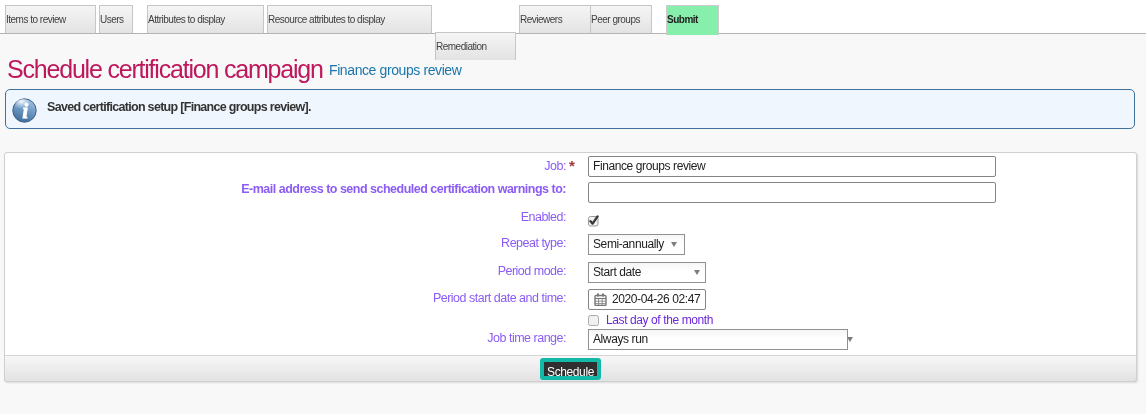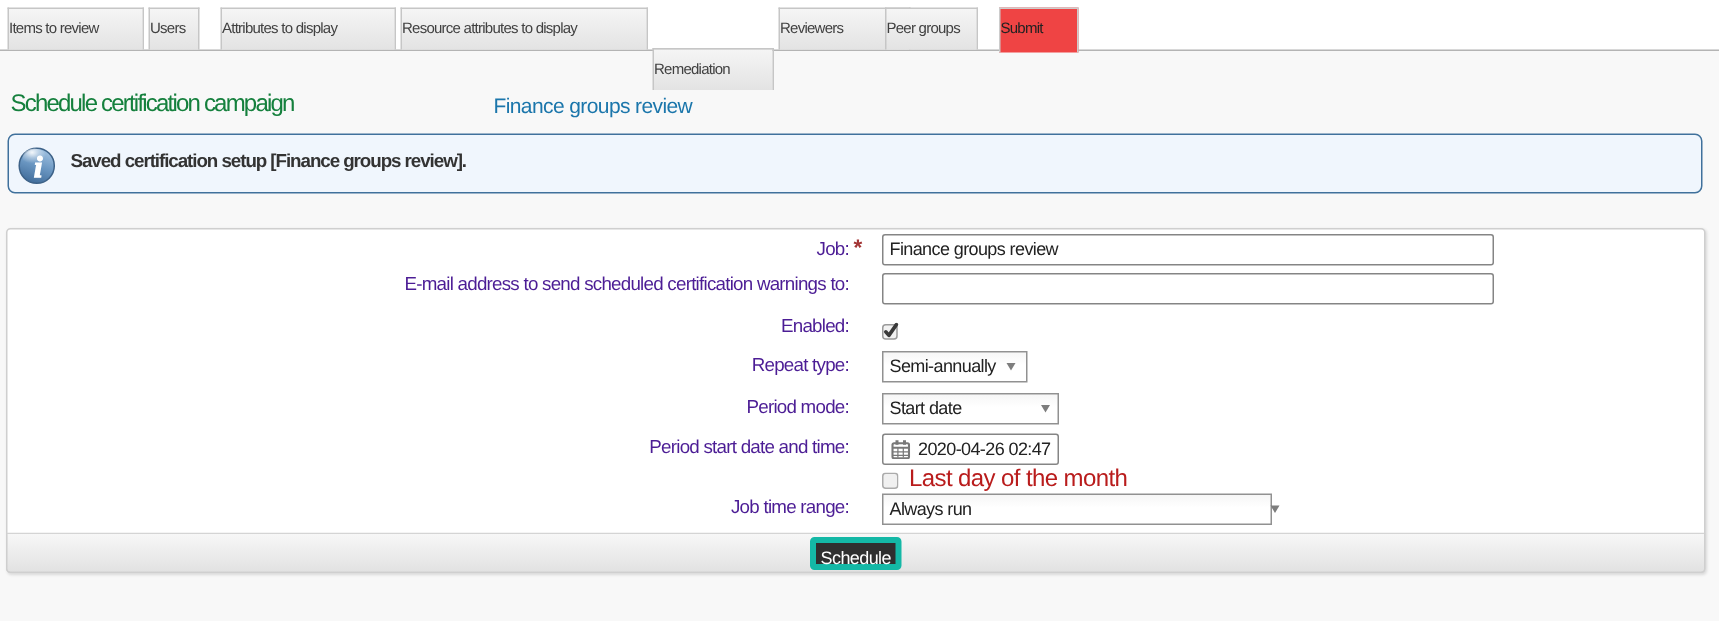--- a/index.html
+++ b/index.html
@@ -2,28 +2,28 @@
 <html><head>
 <meta charset="utf-8">
 <style>
 * { margin:0; padding:0; box-sizing:border-box; }
 html,body { width:1146px; height:414px; background:#f8f8f8; font-family:"Liberation Sans",sans-serif; overflow:hidden; }
 body { position:relative; }
 .abs { position:absolute; }
 .topwhite { left:0; top:0; width:1146px; height:33px; background:#ffffff; }
 .rule { left:0; top:33px; width:1146px; height:1px; background:#b4b4b4; }
 .tab { top:5px; height:28px; background:linear-gradient(#f5f5f5,#e3e3e3); border:1px solid #c6c6c6; border-bottom:none; font-size:10px; letter-spacing:-0.5px; color:#414141; text-align:left; line-height:27px; }
-.tab.active { top:5px; height:30px; background:#ef4444; border:1px solid #cccccc; border-bottom:none; font-weight:normal; color:#222; z-index:3; }
-.h1 { left:7px; top:57px; font-size:16px; letter-spacing:-1.2px; line-height:25px; color:#15803d; white-space:nowrap; }
+.tab.active { top:5px; height:30px; background:#86efac; border:1px solid #cccccc; border-bottom:none; font-weight:bold; color:#222; z-index:3; }
+.h1 { left:7px; top:57px; font-size:25px; letter-spacing:-1.2px; line-height:25px; color:#be185d; white-space:nowrap; }
 .h1sub { left:329px; top:63px; font-size:14px; letter-spacing:-0.4px; line-height:14px; color:#1b76ab; white-space:nowrap; }
 .alert { left:5px; top:89px; width:1130px; height:40px; background:#f0f6fd; border:1.5px solid #40719c; border-radius:5px; }
 .alerttext { left:47px; top:101px; font-size:12.5px; letter-spacing:-0.7px; font-weight:bold; color:#333; line-height:13px; white-space:nowrap; }
 .panel { left:4px; top:152px; width:1133px; height:230px; background:#ffffff; border:1px solid #cfcfcf; border-radius:3px; box-shadow:1px 1px 2px rgba(0,0,0,0.12); }
 .footer { left:4px; top:355px; width:1133px; height:27px; background:linear-gradient(#f7f7f7,#e2e2e2); border:1px solid #cfcfcf; border-top:1px solid #d4d4d4; border-radius:0 0 3px 3px; }
-.lbl { font-size:12.5px; letter-spacing:-0.5px; color:#4c1d95; text-align:right; line-height:13px; white-space:nowrap; }
+.lbl { font-size:12.5px; letter-spacing:-0.5px; color:#8b5cf6; text-align:right; line-height:13px; white-space:nowrap; }
 .inp { left:588px; width:408px; height:21px; background:#fff; border:1px solid #858585; border-radius:2px; font-size:12px; letter-spacing:-0.4px; color:#222; line-height:19px; padding-left:4px; }
 .sel { left:588px; height:21px; background:linear-gradient(#f6f6f6,#ffffff 45%); border:1px solid #919191; font-size:12px; letter-spacing:-0.4px; color:#222; line-height:19px; padding-left:4px; }
 .arrow { width:0; height:0; border-left:3.5px solid transparent; border-right:3.5px solid transparent; border-top:5px solid #7d7d7d; }
 .btn { left:540px; top:358px; width:61px; height:22px; background:#2f2f2f; border:4px solid #14b8a6; border-radius:3px; color:#fff; font-size:12px; letter-spacing:-0.4px; text-align:center; line-height:20px; }
 </style>
 </head>
 <body>
 <div class="abs topwhite"></div>
 <div class="abs rule"></div>
 <div class="abs tab" style="left:5px;  width:91px;">Items to review</div>
@@ -59,21 +59,21 @@
 <div class="abs alerttext">Saved certification setup [Finance groups review].</div>
 
 <div class="abs panel"></div>
 <div class="abs footer"></div>
 <div class="abs btn">Schedule</div>
 
 <div class="abs lbl" style="right:580px; top:160px;">Job:</div>
 <div class="abs" style="left:569px; top:158px; font-size:15px; font-weight:bold; color:#a33535; line-height:15px;">*</div>
 <div class="abs inp" style="top:156px;">Finance groups review</div>
 
-<div class="abs lbl" style="right:580px; top:183px;">E-mail address to send scheduled certification warnings to:</div>
+<div class="abs lbl" style="right:580px; top:183px;font-weight:bold;">E-mail address to send scheduled certification warnings to:</div>
 <div class="abs inp" style="top:182px;"></div>
 
 <div class="abs lbl" style="right:580px; top:211px;">Enabled:</div>
 <svg class="abs" style="left:588px; top:215px;" width="13" height="12" viewBox="0 0 13 12">
   <rect x="0.5" y="1.5" width="9.5" height="9.5" rx="2" fill="#f2f2f2" stroke="#9a9a9a" stroke-width="1"></rect>
   <path d="M2.5 6.2 L4.6 8.6 L9.6 1.4" fill="none" stroke="#3a3a3a" stroke-width="2.4" stroke-linecap="round" stroke-linejoin="round"></path>
 </svg>
 
 <div class="abs lbl" style="right:580px; top:237px;">Repeat type:</div>
 <div class="abs sel" style="top:234px; width:97px;">Semi-annually</div>
@@ -92,17 +92,17 @@
   <line x1="1" y1="5.5" x2="12" y2="5.5" stroke="#787878" stroke-width="1.2"></line>
   <line x1="4.6" y1="5.5" x2="4.6" y2="12" stroke="#787878" stroke-width="0.8"></line>
   <line x1="8.2" y1="5.5" x2="8.2" y2="12" stroke="#787878" stroke-width="0.8"></line>
   <line x1="1" y1="8.2" x2="12" y2="8.2" stroke="#787878" stroke-width="0.8"></line>
   <line x1="1" y1="10.6" x2="12" y2="10.6" stroke="#787878" stroke-width="0.8"></line>
 </svg>
 
 <svg class="abs" style="left:588px; top:315px;" width="11" height="11" viewBox="0 0 11 11">
   <rect x="0.5" y="0.5" width="10" height="10" rx="2" fill="#f0f0f0" stroke="#ababab" stroke-width="1"></rect>
 </svg>
-<div class="abs" style="left:606px; top:314px; font-size:16px; letter-spacing:-0.4px; color:#b91c1c; line-height:12px;">Last day of the month</div>
+<div class="abs" style="left:606px; top:314px; font-size:12px; letter-spacing:-0.4px; color:#6d28d9; line-height:12px;">Last day of the month</div>
 
 <div class="abs lbl" style="right:580px; top:332px;">Job time range:</div>
 <div class="abs sel" style="top:329px; width:260px;">Always run</div>
 <div class="abs arrow" style="left:847px; top:337px;"></div>
 
 </body></html>

